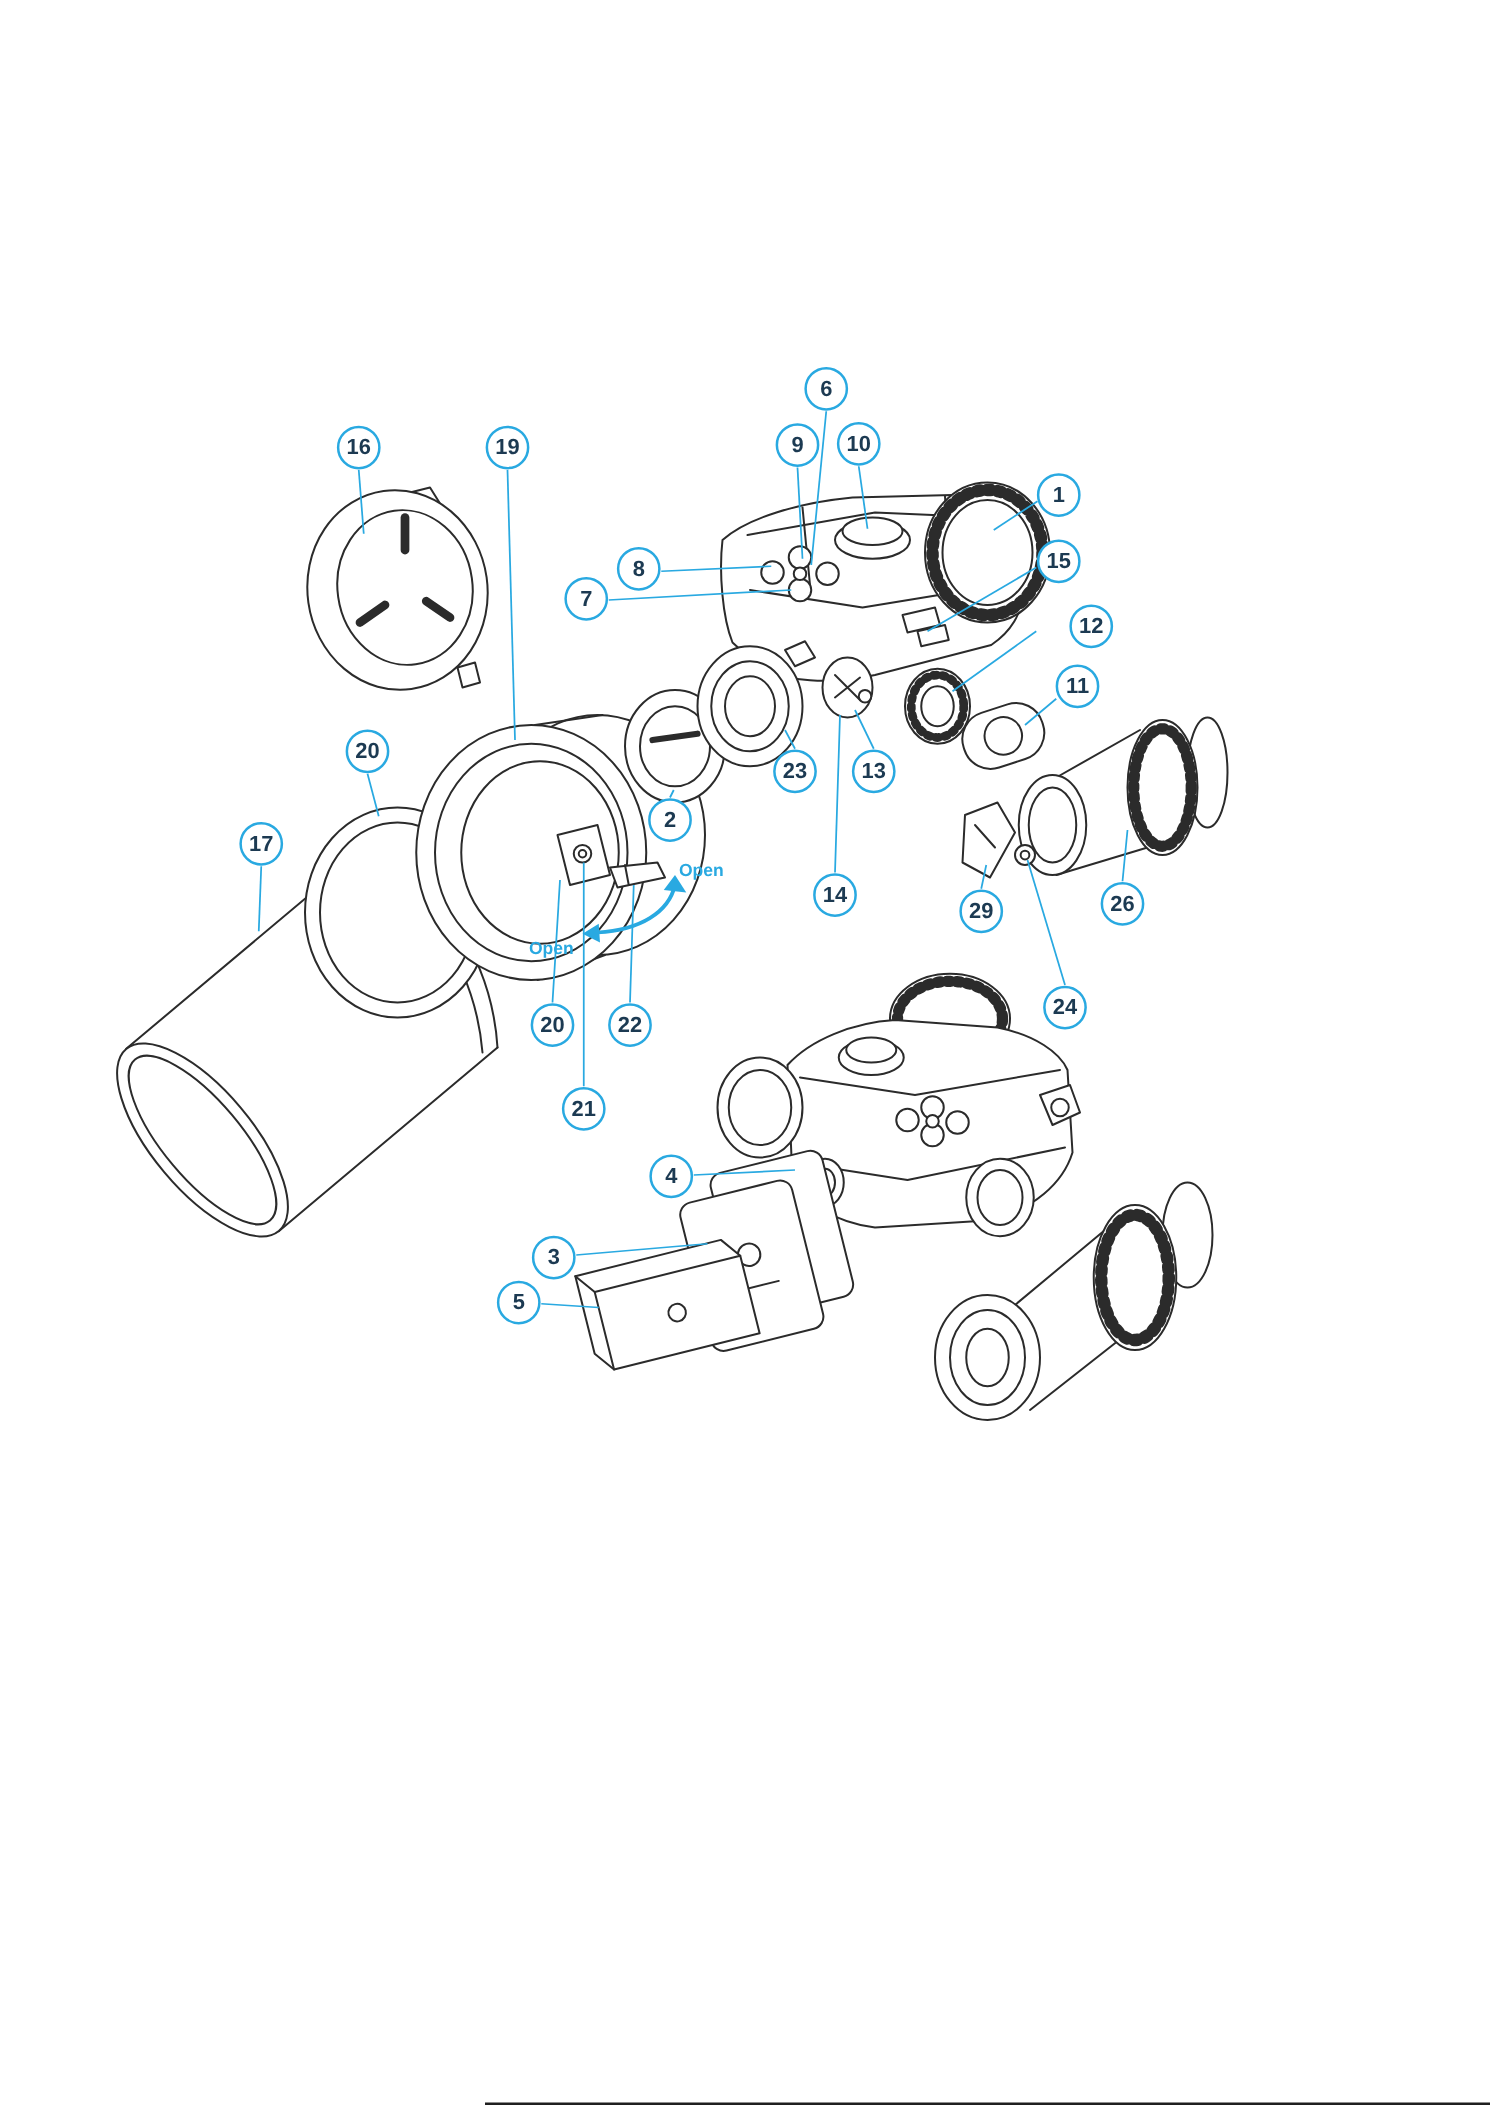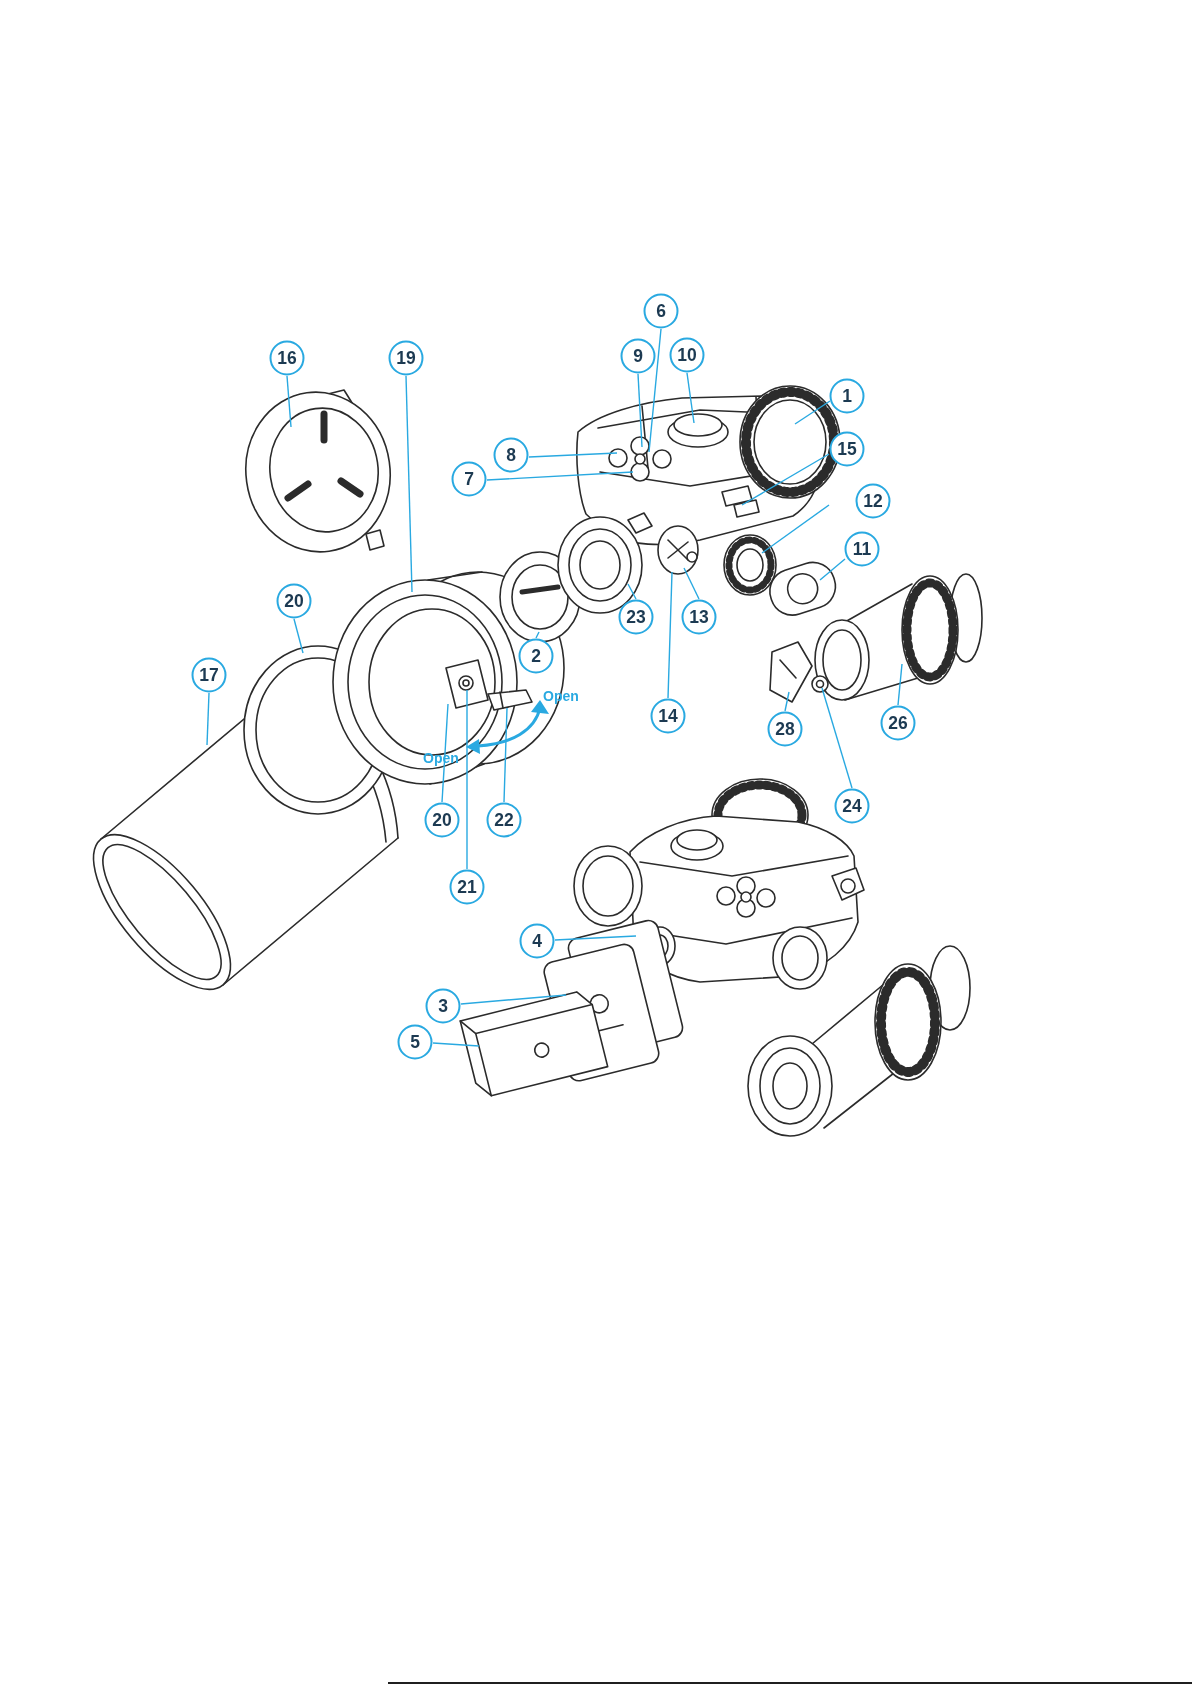--- a/index.html
+++ b/index.html
@@ -253,20 +253,20 @@
   <div class="callout" style="left:847px;top:449px">15</div>
   <div class="callout" style="left:287px;top:358px">16</div>
   <div class="callout" style="left:209px;top:675px">17</div>
   <div class="callout" style="left:294px;top:601px">20</div>
   <div class="callout" style="left:406px;top:358px">19</div>
   <div class="callout" style="left:442px;top:820px">20</div>
   <div class="callout" style="left:467px;top:887px">21</div>
   <div class="callout" style="left:504px;top:820px">22</div>
   <div class="callout" style="left:636px;top:617px">23</div>
   <div class="callout" style="left:852px;top:806px">24</div>
-  <div class="callout" style="left:785px;top:729px">28</div>
+  <div class="callout" style="left:785px;top:729px">29</div>
   <div class="callout" style="left:898px;top:723px">26</div>
 
   <div class="anno" style="left:561px;top:696px">Open</div>
   <div class="anno" style="left:441px;top:758px">Open</div>
 
   <div class="bottom-rule"></div>
 </div>
 
 </body></html>

